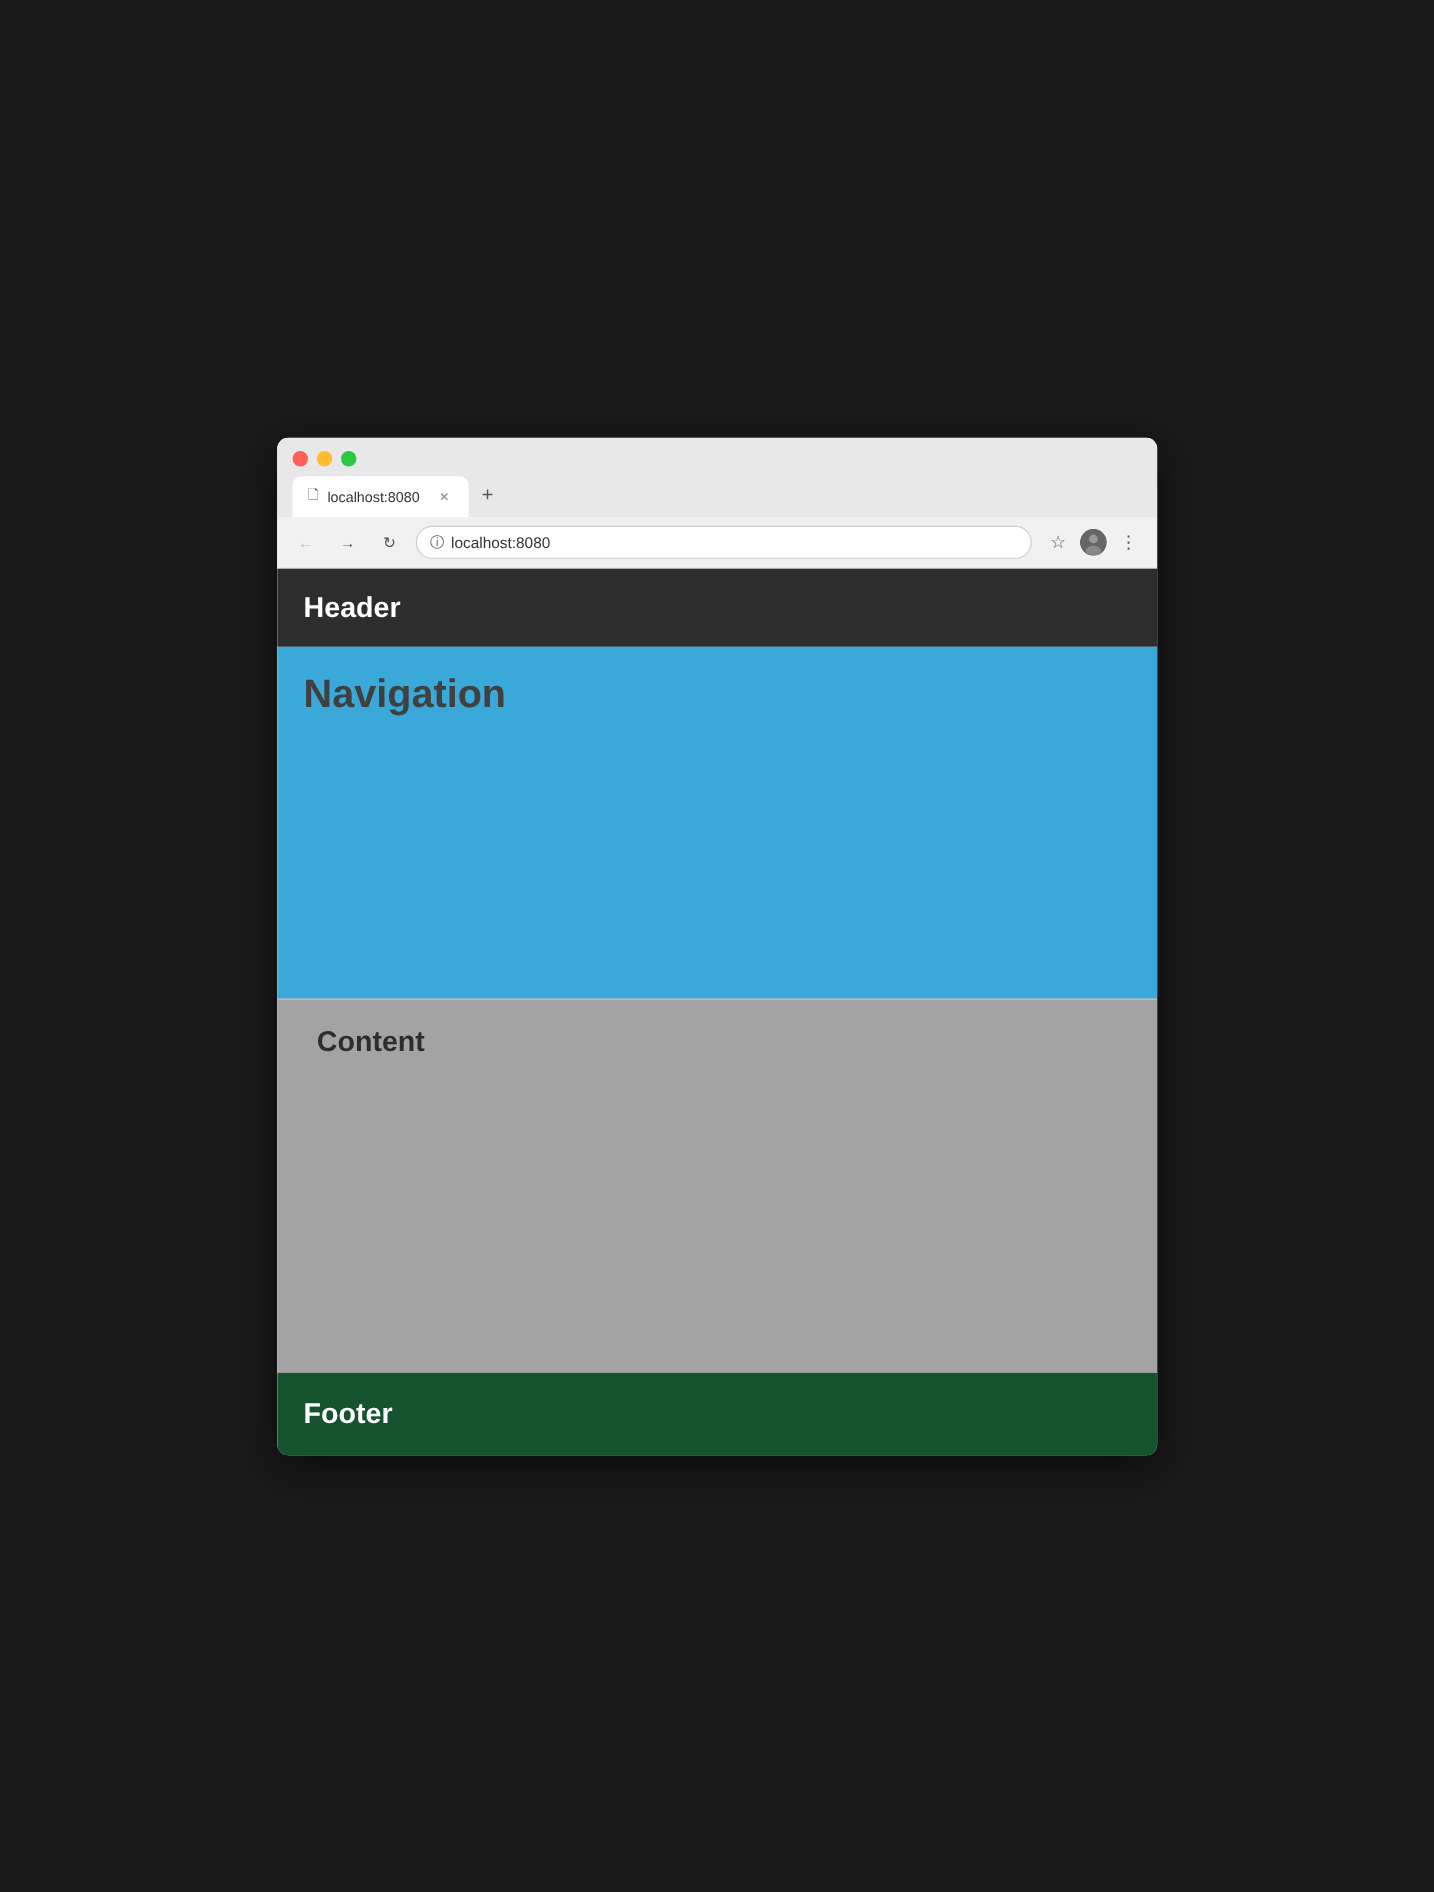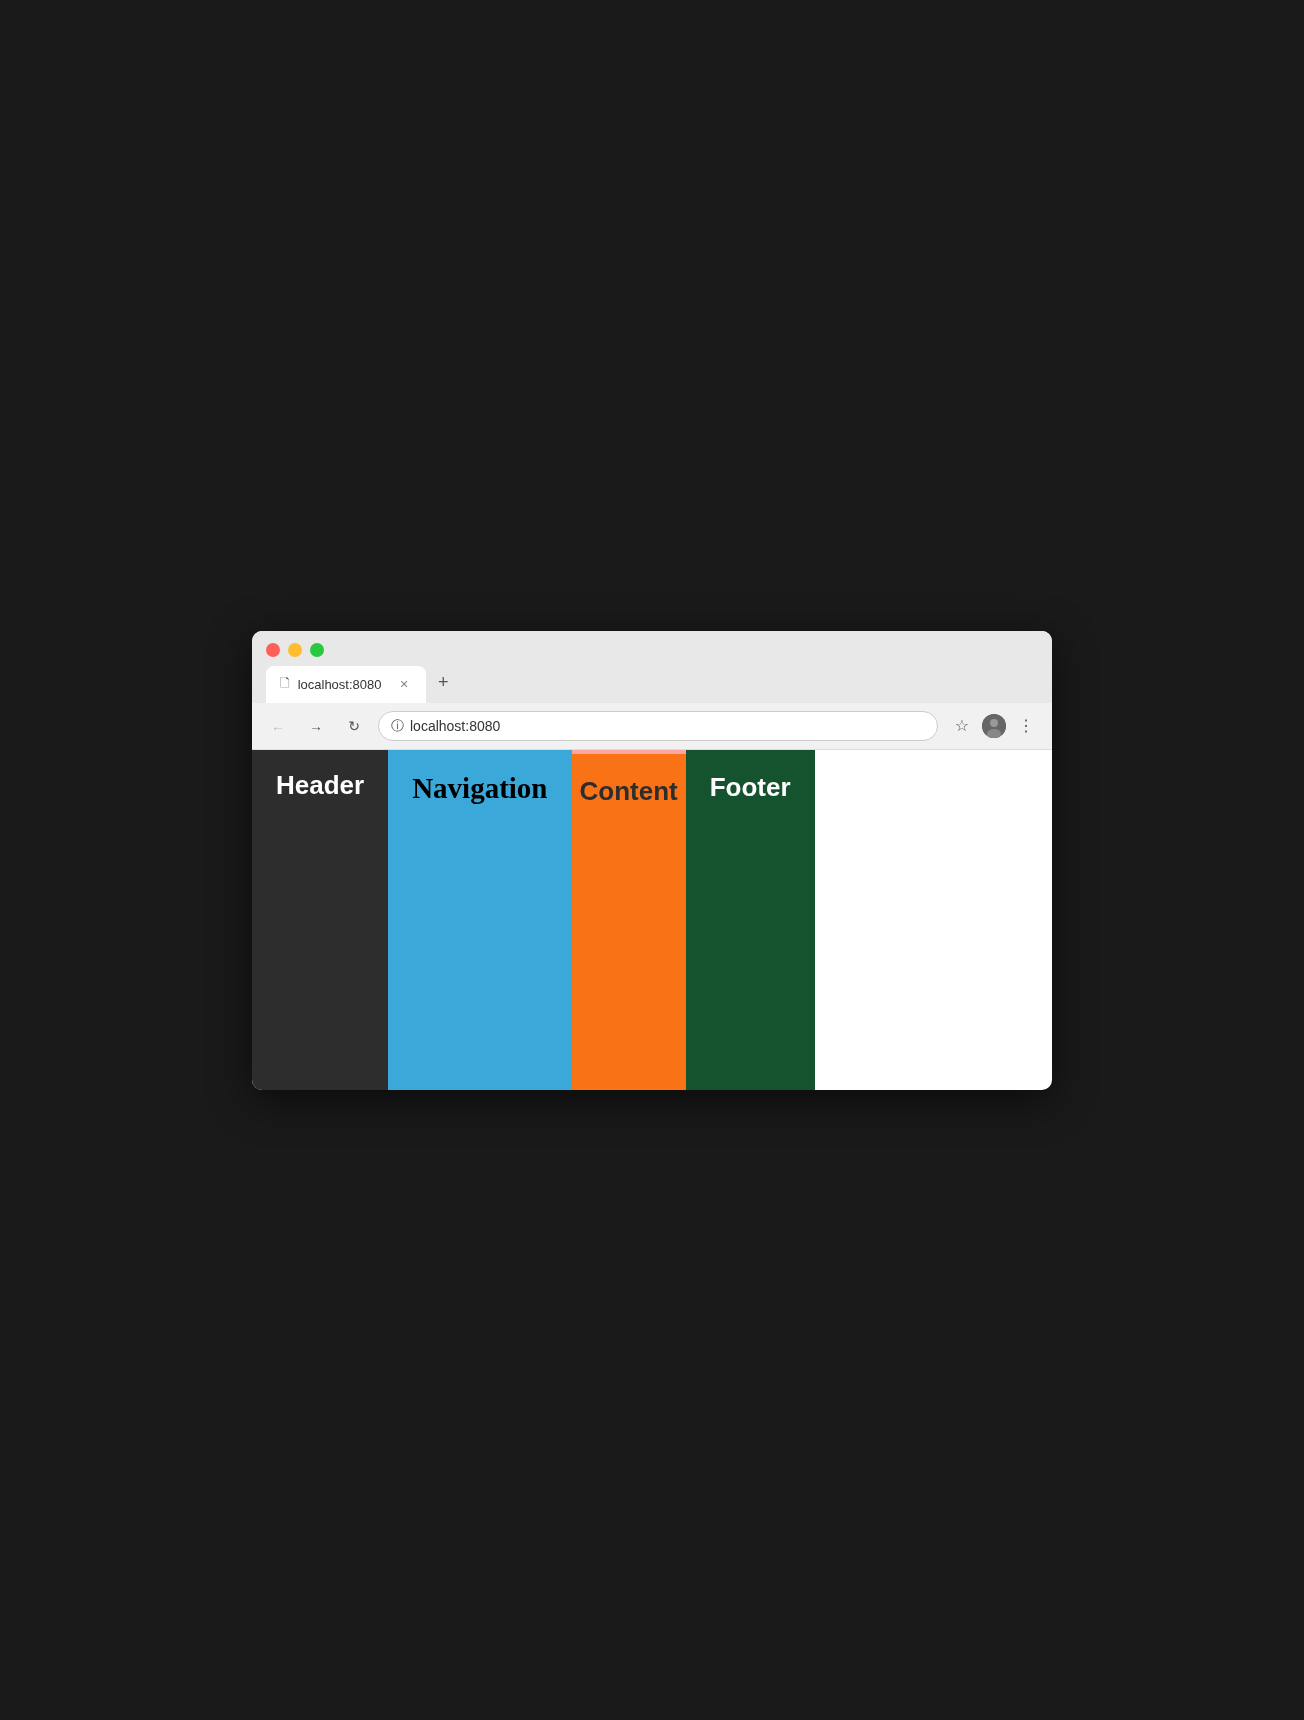--- a/index.html
+++ b/index.html
@@ -167,52 +167,51 @@
       display: flex;
       align-items: center;
       justify-content: center;
       font-size: 12px;
       overflow: hidden;
     }
 
     
     .page-content {
       display: flex;
-      flex-direction: row;
+      flex-direction: column;
     }
 
     .page-header {
       background: #2d2d2d;
       padding: 20px 24px;
     }
 
     .page-header-text {
       color: #ffffff;
       font-size: 26px;
       font-weight: 700;
     }
 
     .page-navigation {
       background: #3aa8d8;
       padding: 22px 24px;
       min-height: 320px;
     }
 
     .page-navigation-text {
-      color: #000000;
-      font-size: 29px;
+      color: #404040;
+      font-size: 36px;
       font-weight: 700;
-      font-family: Liberation Serif, serif;
     }
 
     .page-main-content {
-      background: #f97316;
-      padding: 22px 8px;
+      background: #a3a3a3;
+      padding: 22px 36px;
       min-height: 340px;
-      border-top: 4px solid #fca5a5;
+      border-top: 1px solid #fca5a5;
     }
 
     .page-content-text {
       color: #2d2d2d;
       font-size: 26px;
       font-weight: 600;
     }
 
     .page-footer {
       background: #14532d;

